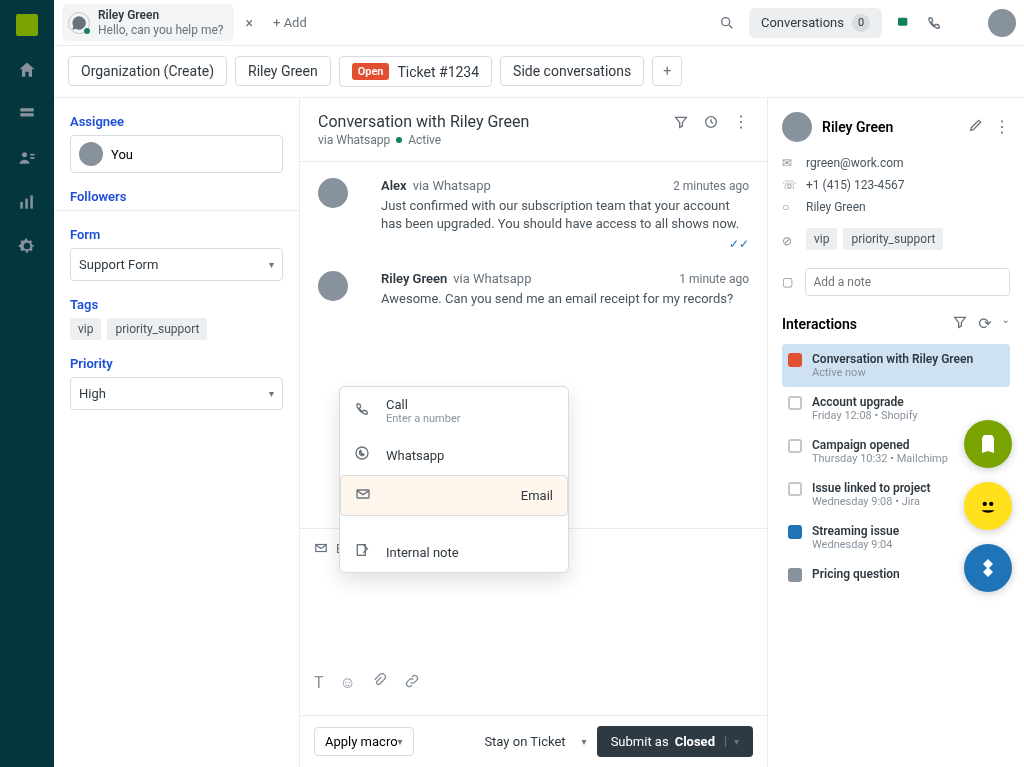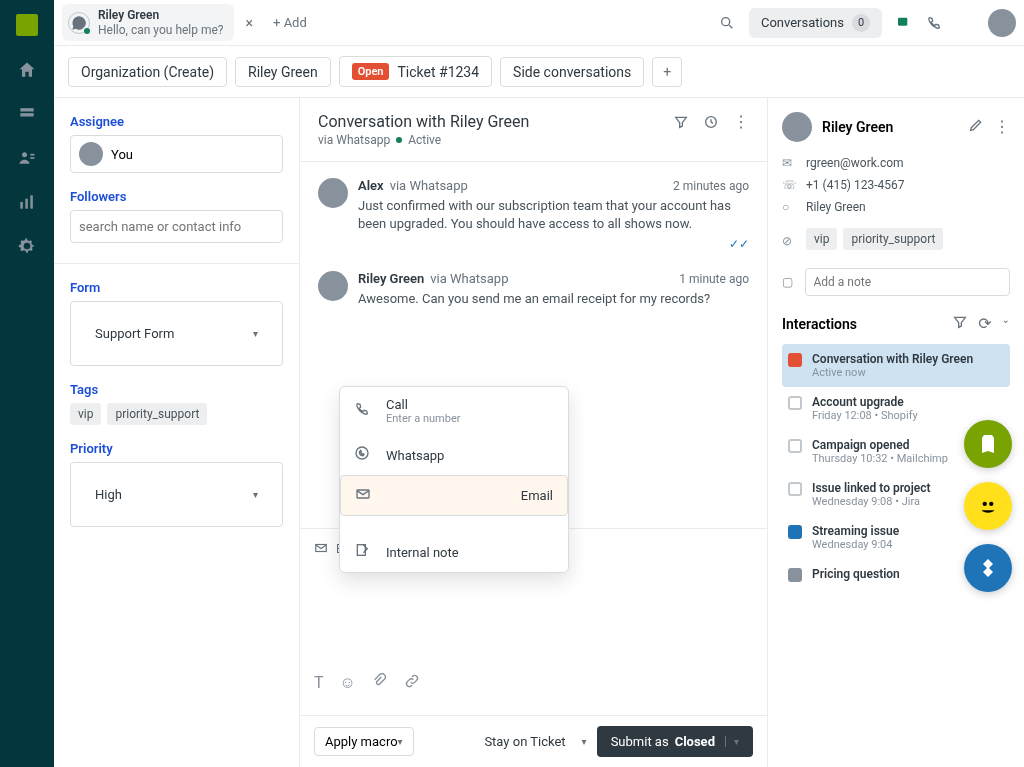--- a/index.html
+++ b/index.html
@@ -21,47 +21,47 @@
 .add-btn { color:#68737d; font-size:13px; cursor:pointer; padding:4px 8px; }
 .topbar-right { margin-left:auto; display:flex; align-items:center; gap:14px; }
 .search-ic { color:#68737d; }
 .conv-pill { background:#eceeef; border-radius:6px; padding:6px 12px; font-size:13px; color:#2f3941; display:flex; align-items:center; gap:8px; cursor:pointer; }
 .conv-pill .cnt { background:#d8dcde; border-radius:50%; width:18px; height:18px; display:flex; align-items:center; justify-content:center; font-size:11px; }
 .ic-btn { cursor:pointer; color:#68737d; display:flex; align-items:center; }
 .chat-ic { color:#12805c; }
 .grid-ic { display:grid; grid-template-columns:repeat(2,8px); grid-template-rows:repeat(2,8px); gap:2px; }
 .grid-ic span { background:#2f3941; border-radius:1px; }
 .avatar { width:28px; height:28px; border-radius:50%; background:#87929d; background-size:cover; }
-.tabs-row { display:flex; align-items:center; gap:8px; padding:10px 14px; border-bottom:1px solid #e9ebed; }
+.tabs-row { display:flex; align-items:flex-start; gap:8px; padding:10px 14px; border-bottom:1px solid #e9ebed; }
 .tab { border:1px solid #d8dcde; border-radius:4px; padding:6px 12px; font-size:14px; color:#2f3941; cursor:pointer; display:flex; align-items:center; gap:8px; }
 .badge-open { background:#e34f32; color:#fff; font-size:11px; padding:2px 6px; border-radius:3px; font-weight:600; }
 .plus-tab { width:30px; justify-content:center; color:#68737d; }
 .seg { margin-left:auto; display:flex; border:1px solid #d8dcde; border-radius:4px; overflow:hidden; }
 .seg .s-item { padding:6px 20px; font-size:14px; color:#2f3941; cursor:pointer; }
 .seg .s-item.active { background:#eceeef; }
 .content { flex:1; display:flex; overflow:hidden; }
 .left-col { width:246px; border-right:1px solid #e9ebed; padding:16px; overflow-y:auto; }
 .field-label { font-size:13px; font-weight:600; color:#1d4ed8; margin-bottom:6px; }
 .assignee-box { border:1px solid #d8dcde; border-radius:4px; padding:6px 8px; display:flex; align-items:center; gap:8px; font-size:13px; margin-bottom:16px; }
 .assignee-box .av { width:24px;height:24px;border-radius:50%;background:#87929d; }
 .search-inp { width:100%; border:1px solid #d8dcde; border-radius:4px; padding:8px; font-size:13px; color:#68737d; margin-bottom:16px; }
 .divider { height:1px; background:#e9ebed; margin:4px -16px 16px; }
-.sel { width:100%; border:1px solid #d8dcde; border-radius:4px; padding:24px; font-size:13px; color:#2f3941; display:flex; justify-content:space-between; align-items:center; margin-bottom:16px; cursor:pointer; }
+.sel { width:100%; border:1px solid #d8dcde; border-radius:4px; padding:8px; font-size:13px; color:#2f3941; display:flex; justify-content:space-between; align-items:center; margin-bottom:16px; cursor:pointer; }
 .tag-row { display:flex; gap:6px; flex-wrap:wrap; margin-bottom:16px; }
 .tag { background:#eceeef; border-radius:3px; padding:4px 8px; font-size:12px; color:#49545c; }
 .center-col { flex:1; display:flex; flex-direction:column; border-right:1px solid #e9ebed; position:relative; }
 .conv-head { padding:14px 18px; border-bottom:1px solid #e9ebed; display:flex; align-items:flex-start; }
 .conv-head h3 { font-size:16px; font-weight:400; color:#2f3941; }
 .conv-head .sub { font-size:12px; color:#68737d; display:flex; align-items:center; gap:6px; margin-top:2px; }
 .conv-head .dot2 { width:6px;height:6px;border-radius:50%;background:#12805c; }
 .conv-head .icons { margin-left:auto; display:flex; gap:14px; color:#68737d; }
 .feed { flex:1; overflow-y:auto; padding:16px 18px; }
 .msg { display:flex; gap:10px; margin-bottom:20px; }
 .msg .av { width:30px;height:30px;border-radius:50%;background:#87929d;flex-shrink:0; }
-.msg .body { flex:1; }
+.msg .body { flex:1;margin-left:23px; }
 .msg .hdr { display:flex; align-items:center; gap:6px; font-size:13px; }
 .msg .hdr .nm { font-weight:600; color:#2f3941; }
 .msg .hdr .via { color:#68737d; }
 .msg .hdr .ts { margin-left:auto; color:#68737d; font-size:12px; }
 .msg .txt { font-size:13px; color:#49545c; margin-top:4px; line-height:1.4; }
 .check { color:#1f73b7; font-size:12px; float:right; margin-top:4px; }
 .channel-menu { position:absolute; left:12px; top:288px; width:230px; background:#fff; border:1px solid #d8dcde; border-radius:6px; box-shadow:0 8px 20px rgba(0,0,0,.12); z-index:5;margin-left:27px; }
 .ch-item { display:flex; align-items:center; gap:12px; padding:10px 14px; cursor:pointer; }
 .ch-item.sel { background:#fff7ed; }
 .ch-item .ic { width:20px; color:#68737d; }
@@ -201,21 +201,20 @@
     </div>
 
     <div class="content">
       <div class="left-col">
         <div class="field-label">Assignee</div>
         <div class="assignee-box">
           <div class="av"></div>
           <span>You</span>
         </div>
         <div class="field-label">Followers</div>
-        <input class="search-inp" placeholder="search name or contact info" style="">
         <div class="divider"></div>
         <div class="field-label">Form</div>
         <div class="sel">
             <span>Support Form</span>
             <span class="chev">▾</span>
           </div>
         <div class="field-label">Tags</div>
         <div class="tag-row">
           <span class="tag">vip</span>
           <span class="tag">priority_support</span>

